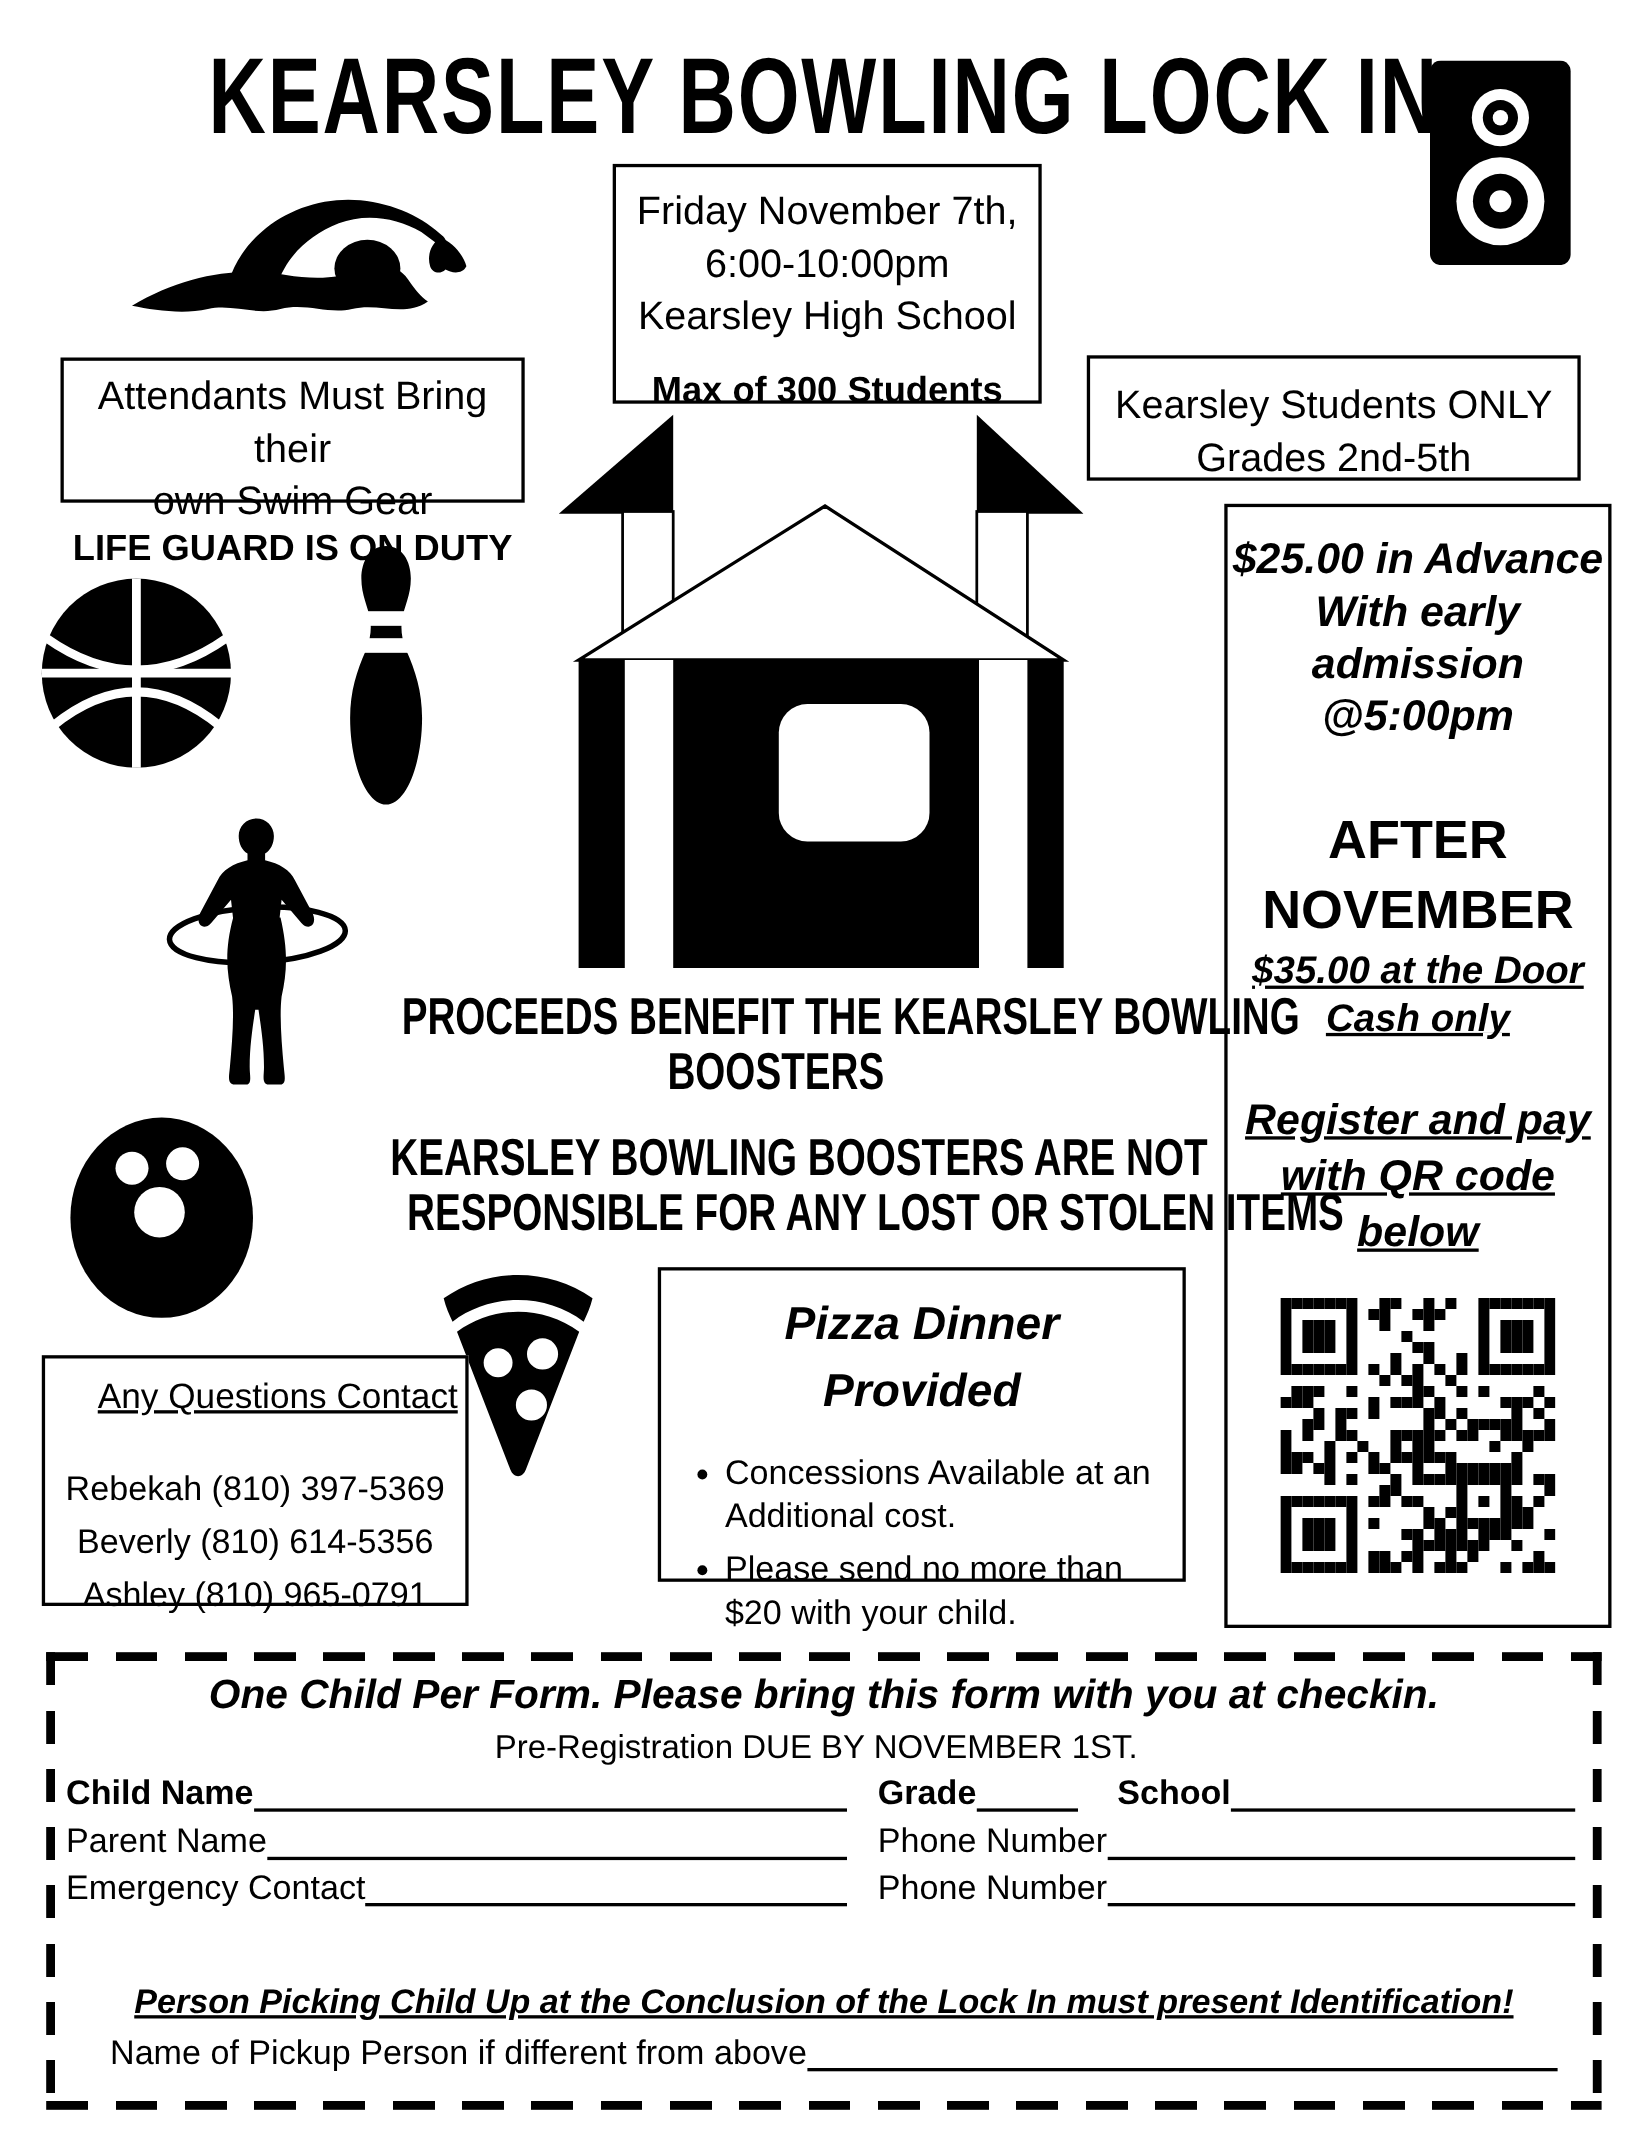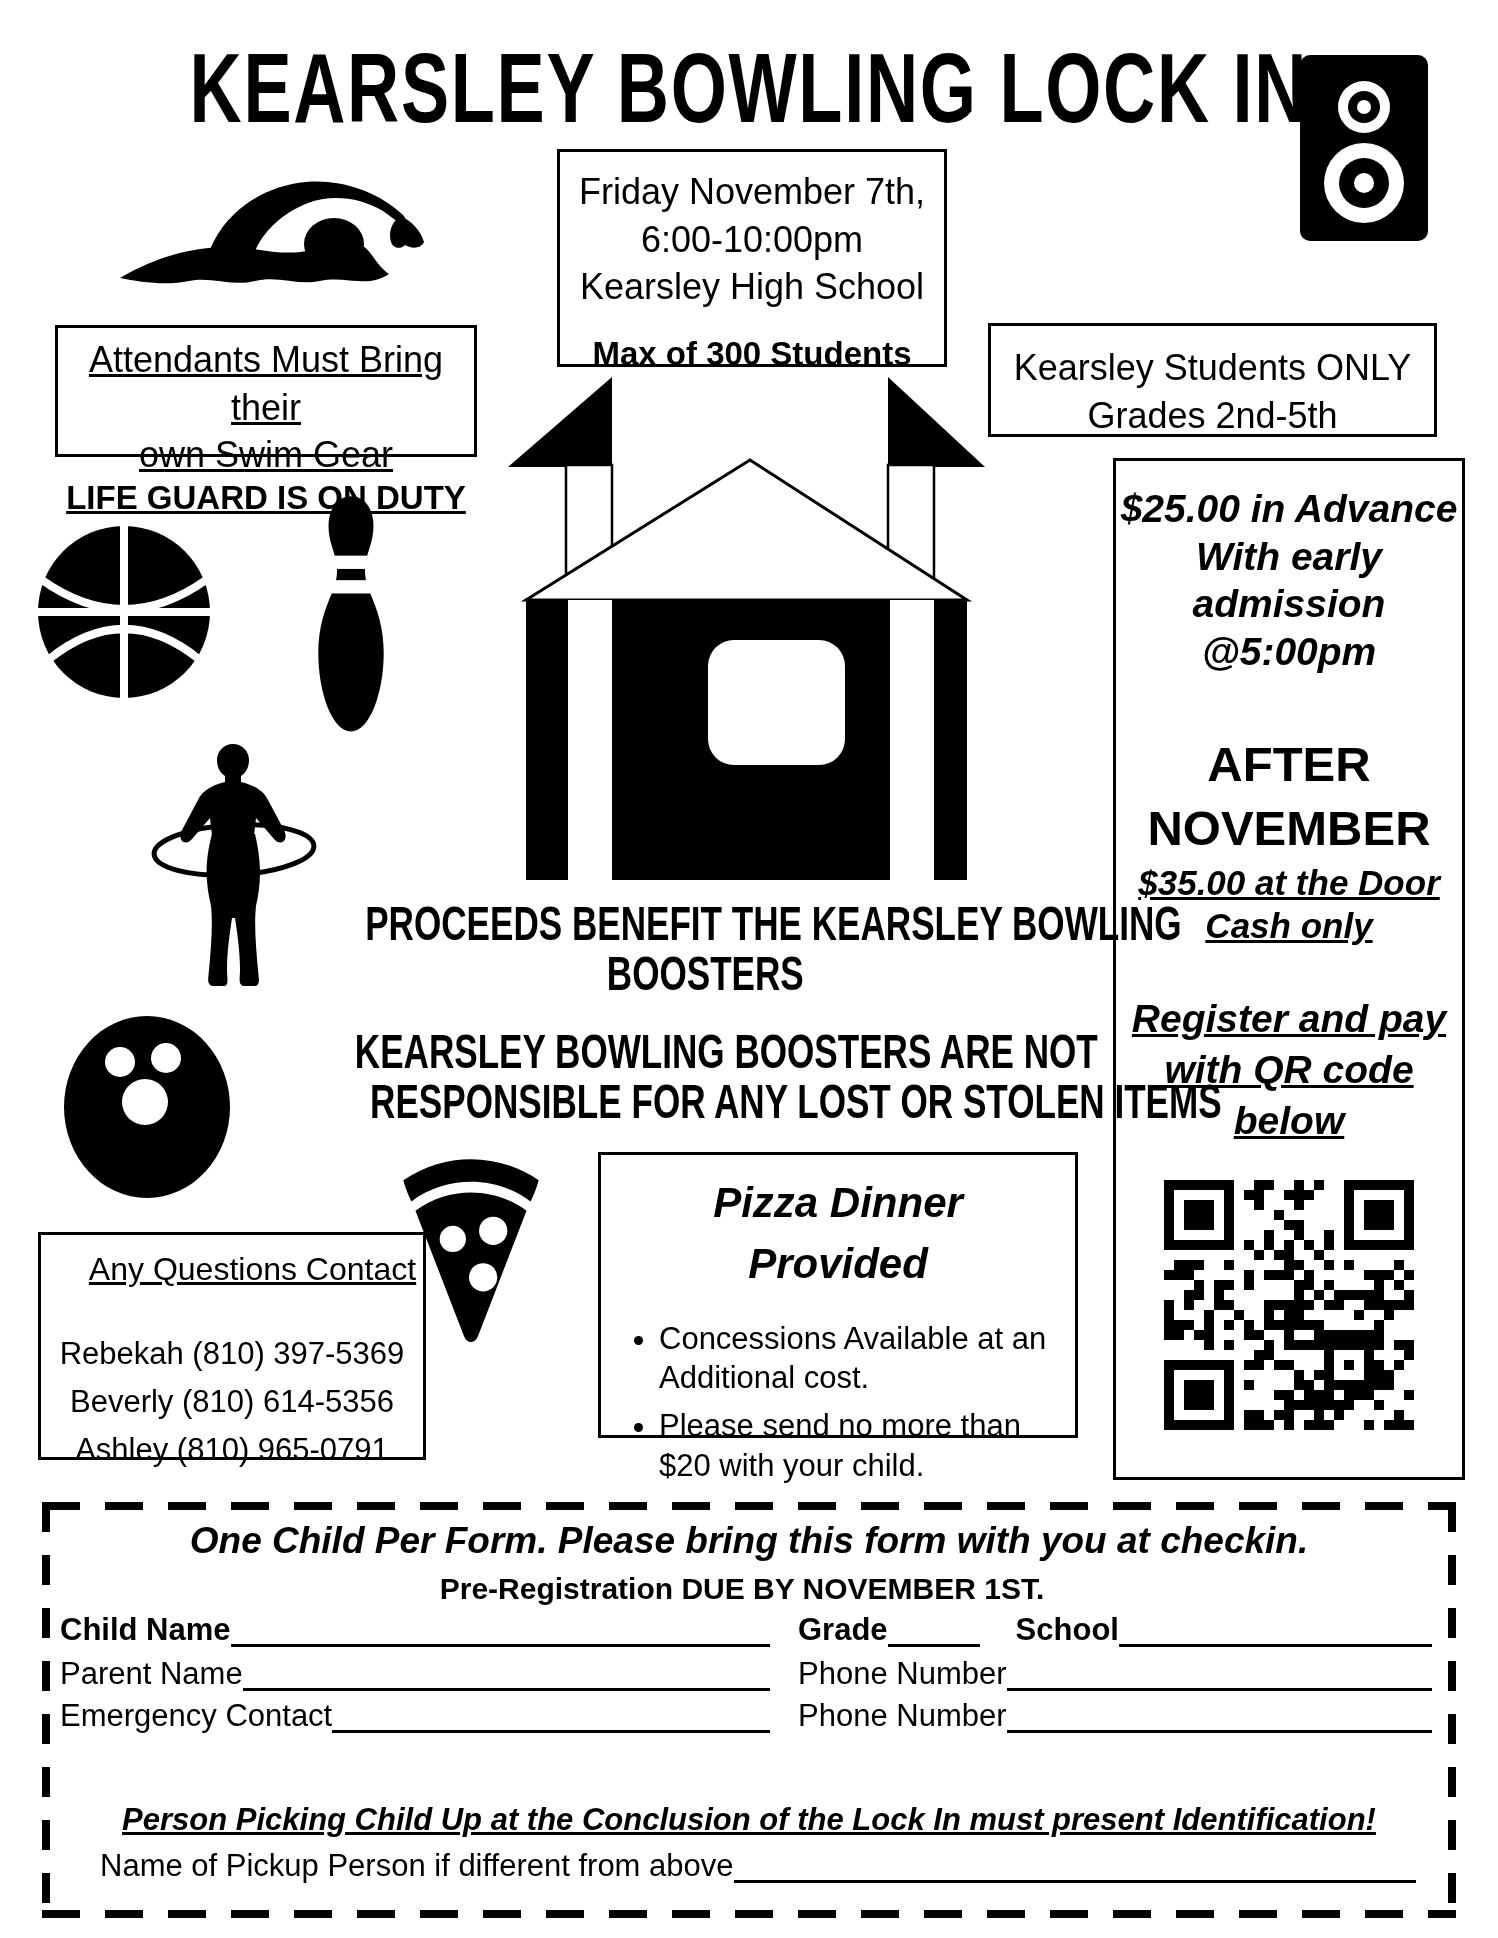--- a/index.html
+++ b/index.html
@@ -25,21 +25,21 @@
   .pizza-title{font-size:42px;font-weight:bold;font-style:italic;line-height:1.45;}
   .bullets{font-size:31px;line-height:1.28;text-align:left;margin:0;padding-left:58px;}
   .bullets li{margin-bottom:8px;}
   .contact-title{font-size:32px;text-decoration:underline;margin-left:41px;}
   .contact-line{font-size:31px;line-height:1.55;}
   
   .form-wrap{left:42px;top:1502px;width:1414px;height:416px;}
   .dash-h{position:absolute;left:0;right:0;height:8px;background:repeating-linear-gradient(90deg,#000 0 38px,transparent 38px 63px);}
   .dash-v{position:absolute;top:0;bottom:0;width:8px;background:repeating-linear-gradient(180deg,#000 0 30px,transparent 30px 53px);}
   .form-headline{position:absolute;left:0;right:0;top:18px;text-align:center;font-size:37px;font-weight:bold;font-style:italic;}
-  .form-subhead{position:absolute;left:0;right:14px;top:70px;text-align:center;font-size:30px;font-weight:bold;}
+  .form-subhead{position:absolute;left:0;right:14px;top:70px;text-align:center;font-size:30px;font-weight:normal;}
   .frow{position:absolute;left:18px;right:24px;display:flex;align-items:flex-end;font-size:31px;line-height:1.05;}
   .frow .lbl{white-space:nowrap;}
   .frow .b{border-bottom:3px solid #000;height:30px;}
   .leftcol{display:flex;align-items:flex-end;width:710px;}
   .leftcol .b{flex:1;}
   .grow{flex:1;}
   .form-note{position:absolute;left:0;right:0;top:300px;text-align:center;font-size:31px;font-weight:bold;font-style:italic;text-decoration:underline;}
   .pickup-row{top:348px;}
 </style>
 </head>
@@ -71,21 +71,21 @@
 </div>
 
 <div class="abs box center" style="left:557px;top:149px;width:390px;height:218px;padding-top:16px;">
   <div class="t31">Friday November 7th,</div>
   <div class="t31">6:00-10:00pm</div>
   <div class="t31">Kearsley High School</div>
   <div style="height:24px;"></div>
   <div class="t33b">Max of 300 Students</div>
 </div>
 
-<div class="abs box center" style="left:55px;top:325px;width:422px;height:132px;padding-top:8px;text-decoration:underline;">
+<div class="abs box center" style="left:55px;top:325px;width:422px;height:132px;padding-top:8px;">
   <div class="t31">Attendants Must Bring their</div>
   <div class="t31">own Swim Gear</div>
   <div class="t33b">LIFE GUARD IS ON DUTY</div>
 </div>
 
 <div class="abs box center" style="left:988px;top:323px;width:449px;height:114px;padding-top:18px;">
   <div class="t31">Kearsley Students ONLY</div>
   <div class="t31">Grades 2nd-5th</div>
 </div>
 

